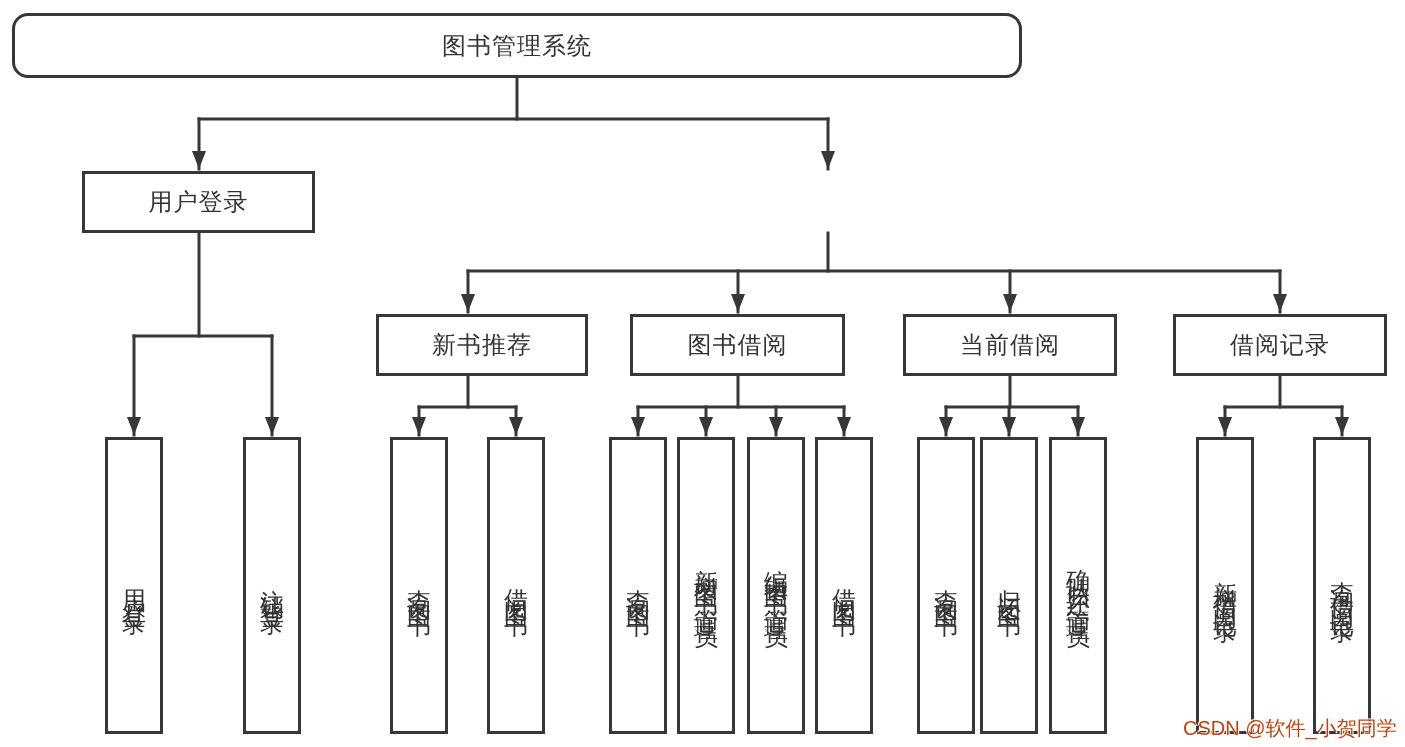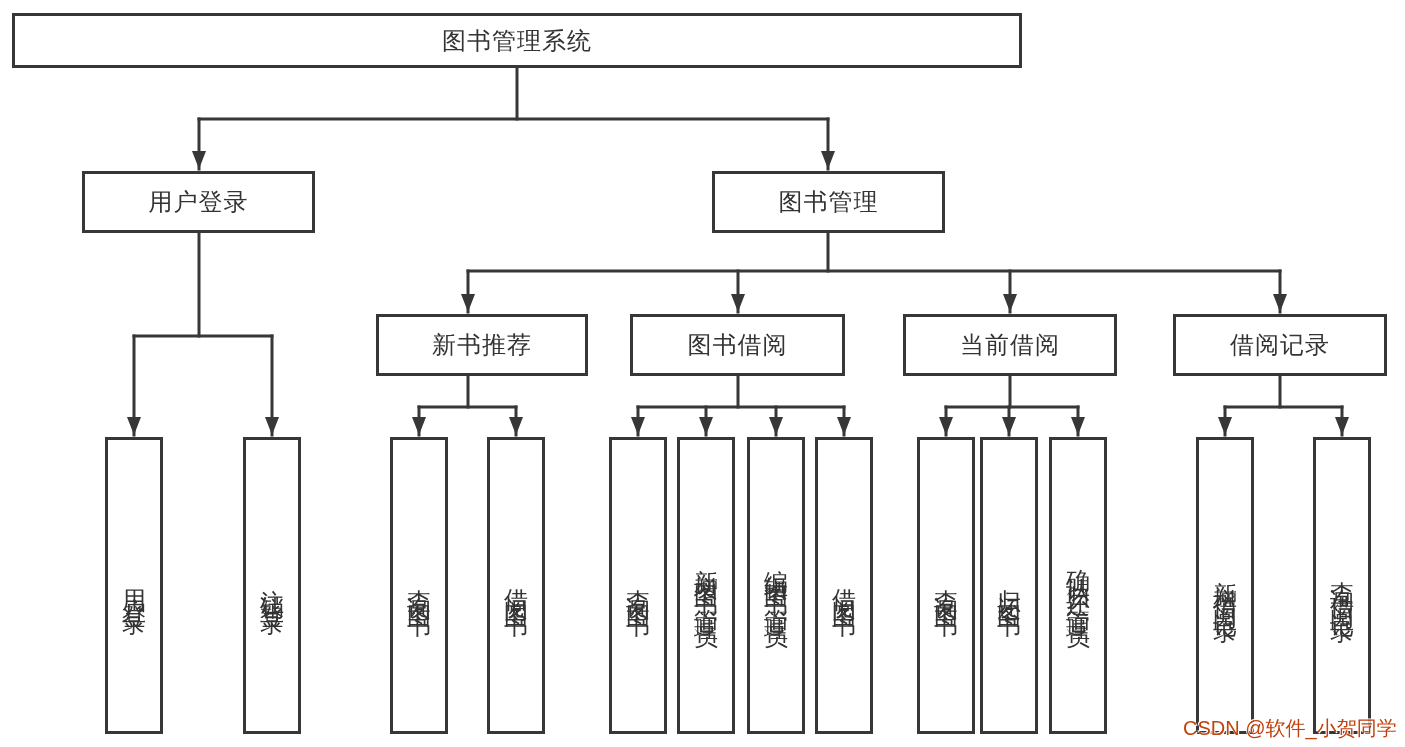--- a/index.html
+++ b/index.html
@@ -106,29 +106,26 @@
       <line x1="1009" y1="407" x2="1009" y2="435" marker-end="url(#ah)"></line>
       <line x1="1078" y1="407" x2="1078" y2="435" marker-end="url(#ah)"></line>
 
       <line x1="1280" y1="376" x2="1280" y2="407"></line>
       <line x1="1225" y1="407" x2="1342" y2="407"></line>
       <line x1="1225" y1="407" x2="1225" y2="435" marker-end="url(#ah)"></line>
       <line x1="1342" y1="407" x2="1342" y2="435" marker-end="url(#ah)"></line>
     </g>
   </svg>
 
-  <div class="hbox" style="left:12px; top:13px; width:1010px; height:55px;">
+  <div class="hbox" style="left:12px; top:13px; width:1010px; height:65px;border-radius:16px;">
     <span>图书管理系统</span>
   </div>
 
   <div class="hbox" style="left:82px; top:171px; width:233px; height:62px;">
     <span>用户登录</span>
-  </div>
-  <div class="hbox" style="left:712px; top:171px; width:233px; height:62px;">
-    <span>图书管理</span>
   </div>
 
   <div class="hbox" style="left:362px; top:314px; width:212px; height:62px;margin-left:14px;">
     <span>新书推荐</span>
   </div>
   <div class="hbox" style="left:630px; top:314px; width:215px; height:62px;">
     <span>图书借阅</span>
   </div>
   <div class="hbox" style="left:903px; top:314px; width:214px; height:62px;">
     <span>当前借阅</span>

